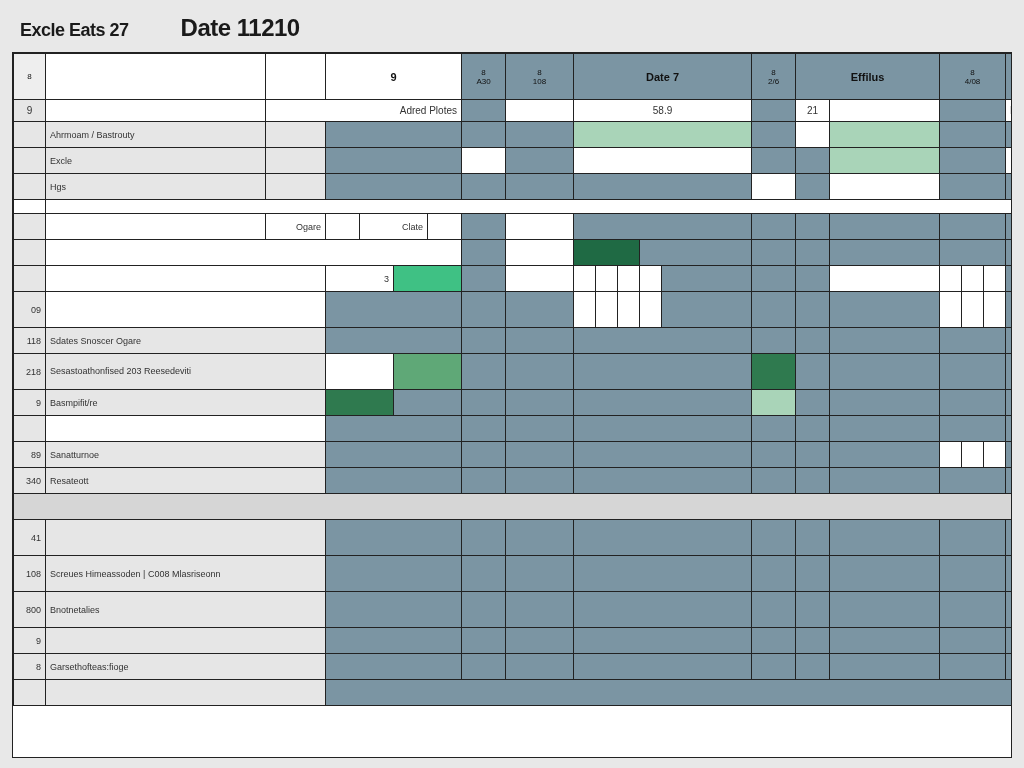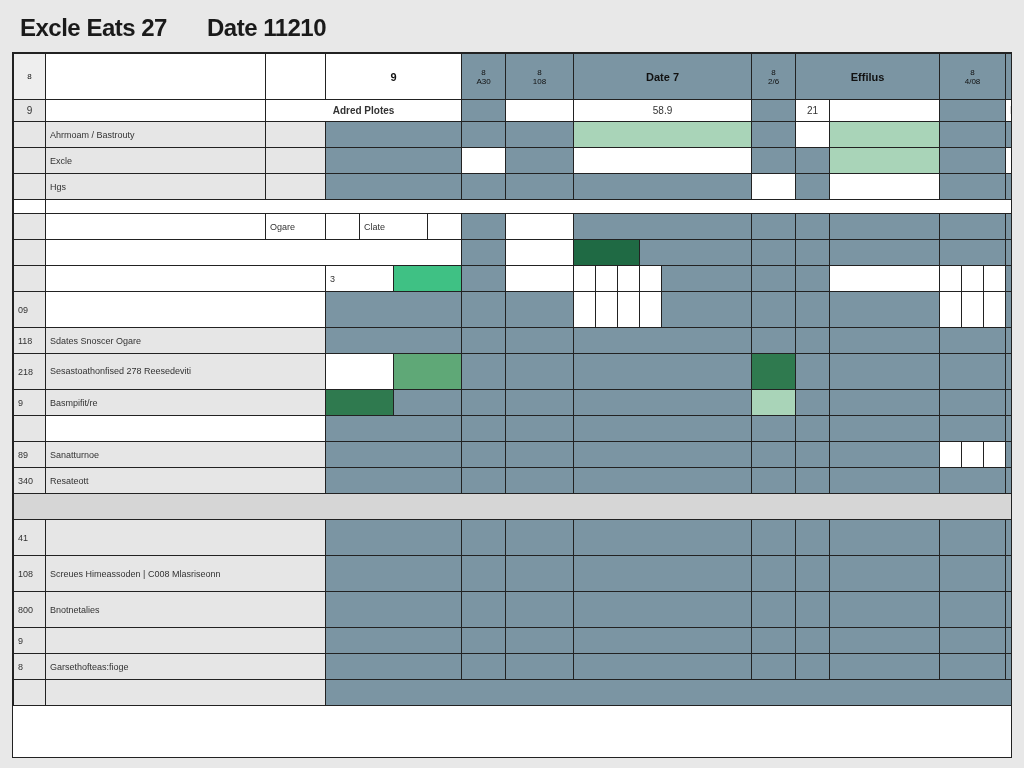--- a/index.html
+++ b/index.html
@@ -11,30 +11,31 @@
     overflow: hidden;
     padding: 8px 12px 0 12px;
   }
   .title-bar {
     display: flex;
     align-items: baseline;
     gap: 40px;
     padding: 6px 4px 10px 8px;
   }
   .title-primary {
-    font-size: 24px;
+    font-size: 18px;
     font-weight: 900;
     letter-spacing: -0.5px;
     color: #1a1a1a;
   }
   .title-secondary {
     font-size: 24px;
     font-weight: 800;
     letter-spacing: -0.5px;
     color: #1a1a1a;
+    margin-left: 12px;
   }
   .sheet-wrap {
     border: 1px solid #222;
     width: 100%;
     height: 706px;
     overflow: hidden;
     background: #fff;
   }
   table.sheet {
     border-collapse: collapse;
@@ -62,37 +63,37 @@
   .c-blockA   { width: 90px; }
   .c-blockB   { width: 110px; }
 
   
   tr.hdr td { height: 46px; font-size:11px; text-align:center; background:#7b95a3; color:#111; font-weight:600; }
   tr.hdr td.lt { background:#eee; }
   tr.hdr td.wh { background:#fff; }
   tr.hdr td.num-small { font-size:8px; font-weight:400; }
 
   tr.subhdr td { height: 22px; font-size:10px; text-align:center; background:#fff; }
-  tr.subhdr td.lab { text-align:center; font-weight:700; }
+  tr.subhdr td.lab { text-align:right; font-weight:400; }
 
   
   .bg-slate   { background:#7b95a3 !important; }
   .bg-lgrey   { background:#e6e6e6 !important; }
   .bg-grn-l   { background:#a9d4b8 !important; }
   .bg-grn-m   { background:#5fa877 !important; }
   .bg-grn-d   { background:#2f7a4f !important; }
   .bg-grn-vd  { background:#1f6a44 !important; }
   .bg-wh      { background:#ffffff !important; }
   .bg-grn-bar { background:#3fc184 !important; height:4px !important; padding:0 !important; }
 
   .tall { height: 36px !important; }
   .thin { height: 14px !important; }
   .spacer-row td { height: 20px; background:#d6d6d6 !important; border-left:1px solid #222; border-right:1px solid #222; border-top:1px solid #222; border-bottom:1px solid #222;}
   .txt-l { text-align:left; padding-left:6px;}
-  .txt-c { text-align:left;}
+  .txt-c { text-align:right;}
   .fnt8  { font-size:8px;}
   .fnt11 { font-size:11px; font-weight:600;}
 </style>
 </head>
 <body>
 
 <div class="title-bar">
   <span class="title-primary">Excle Eats 27</span>
   <span class="title-secondary">Date 11210</span>
 </div>
@@ -287,21 +288,21 @@
   <td colspan="5" class="bg-slate"></td>
   <td colspan="2" class="bg-slate"></td>
   <td class="bg-slate"></td>
   <td class="bg-slate"></td>
   <td colspan="3" class="bg-slate"></td>
   <td colspan="2" class="bg-slate"></td>
 </tr>
 
 <tr class="tall">
   <td class="bg-lgrey txt-c fnt8">218</td>
-  <td colspan="2" class="txt-l bg-lgrey" style="white-space:normal;line-height:1.1;">Sesastoathonfised 278 Reesedeviti</td>
+  <td colspan="2" class="txt-l bg-lgrey" style="white-space:normal;line-height:1.1;">Sesastoathonfised 203 Reesedeviti</td>
   <td colspan="2" class="bg-wh"></td>
   <td colspan="2" class="bg-grn-m"></td>
   <td colspan="2" class="bg-slate"></td>
   <td colspan="2" class="bg-slate"></td>
   <td colspan="5" class="bg-slate"></td>
   <td colspan="2" class="bg-grn-d"></td>
   <td class="bg-slate"></td>
   <td class="bg-slate"></td>
   <td colspan="3" class="bg-slate"></td>
   <td colspan="2" class="bg-slate"></td>

